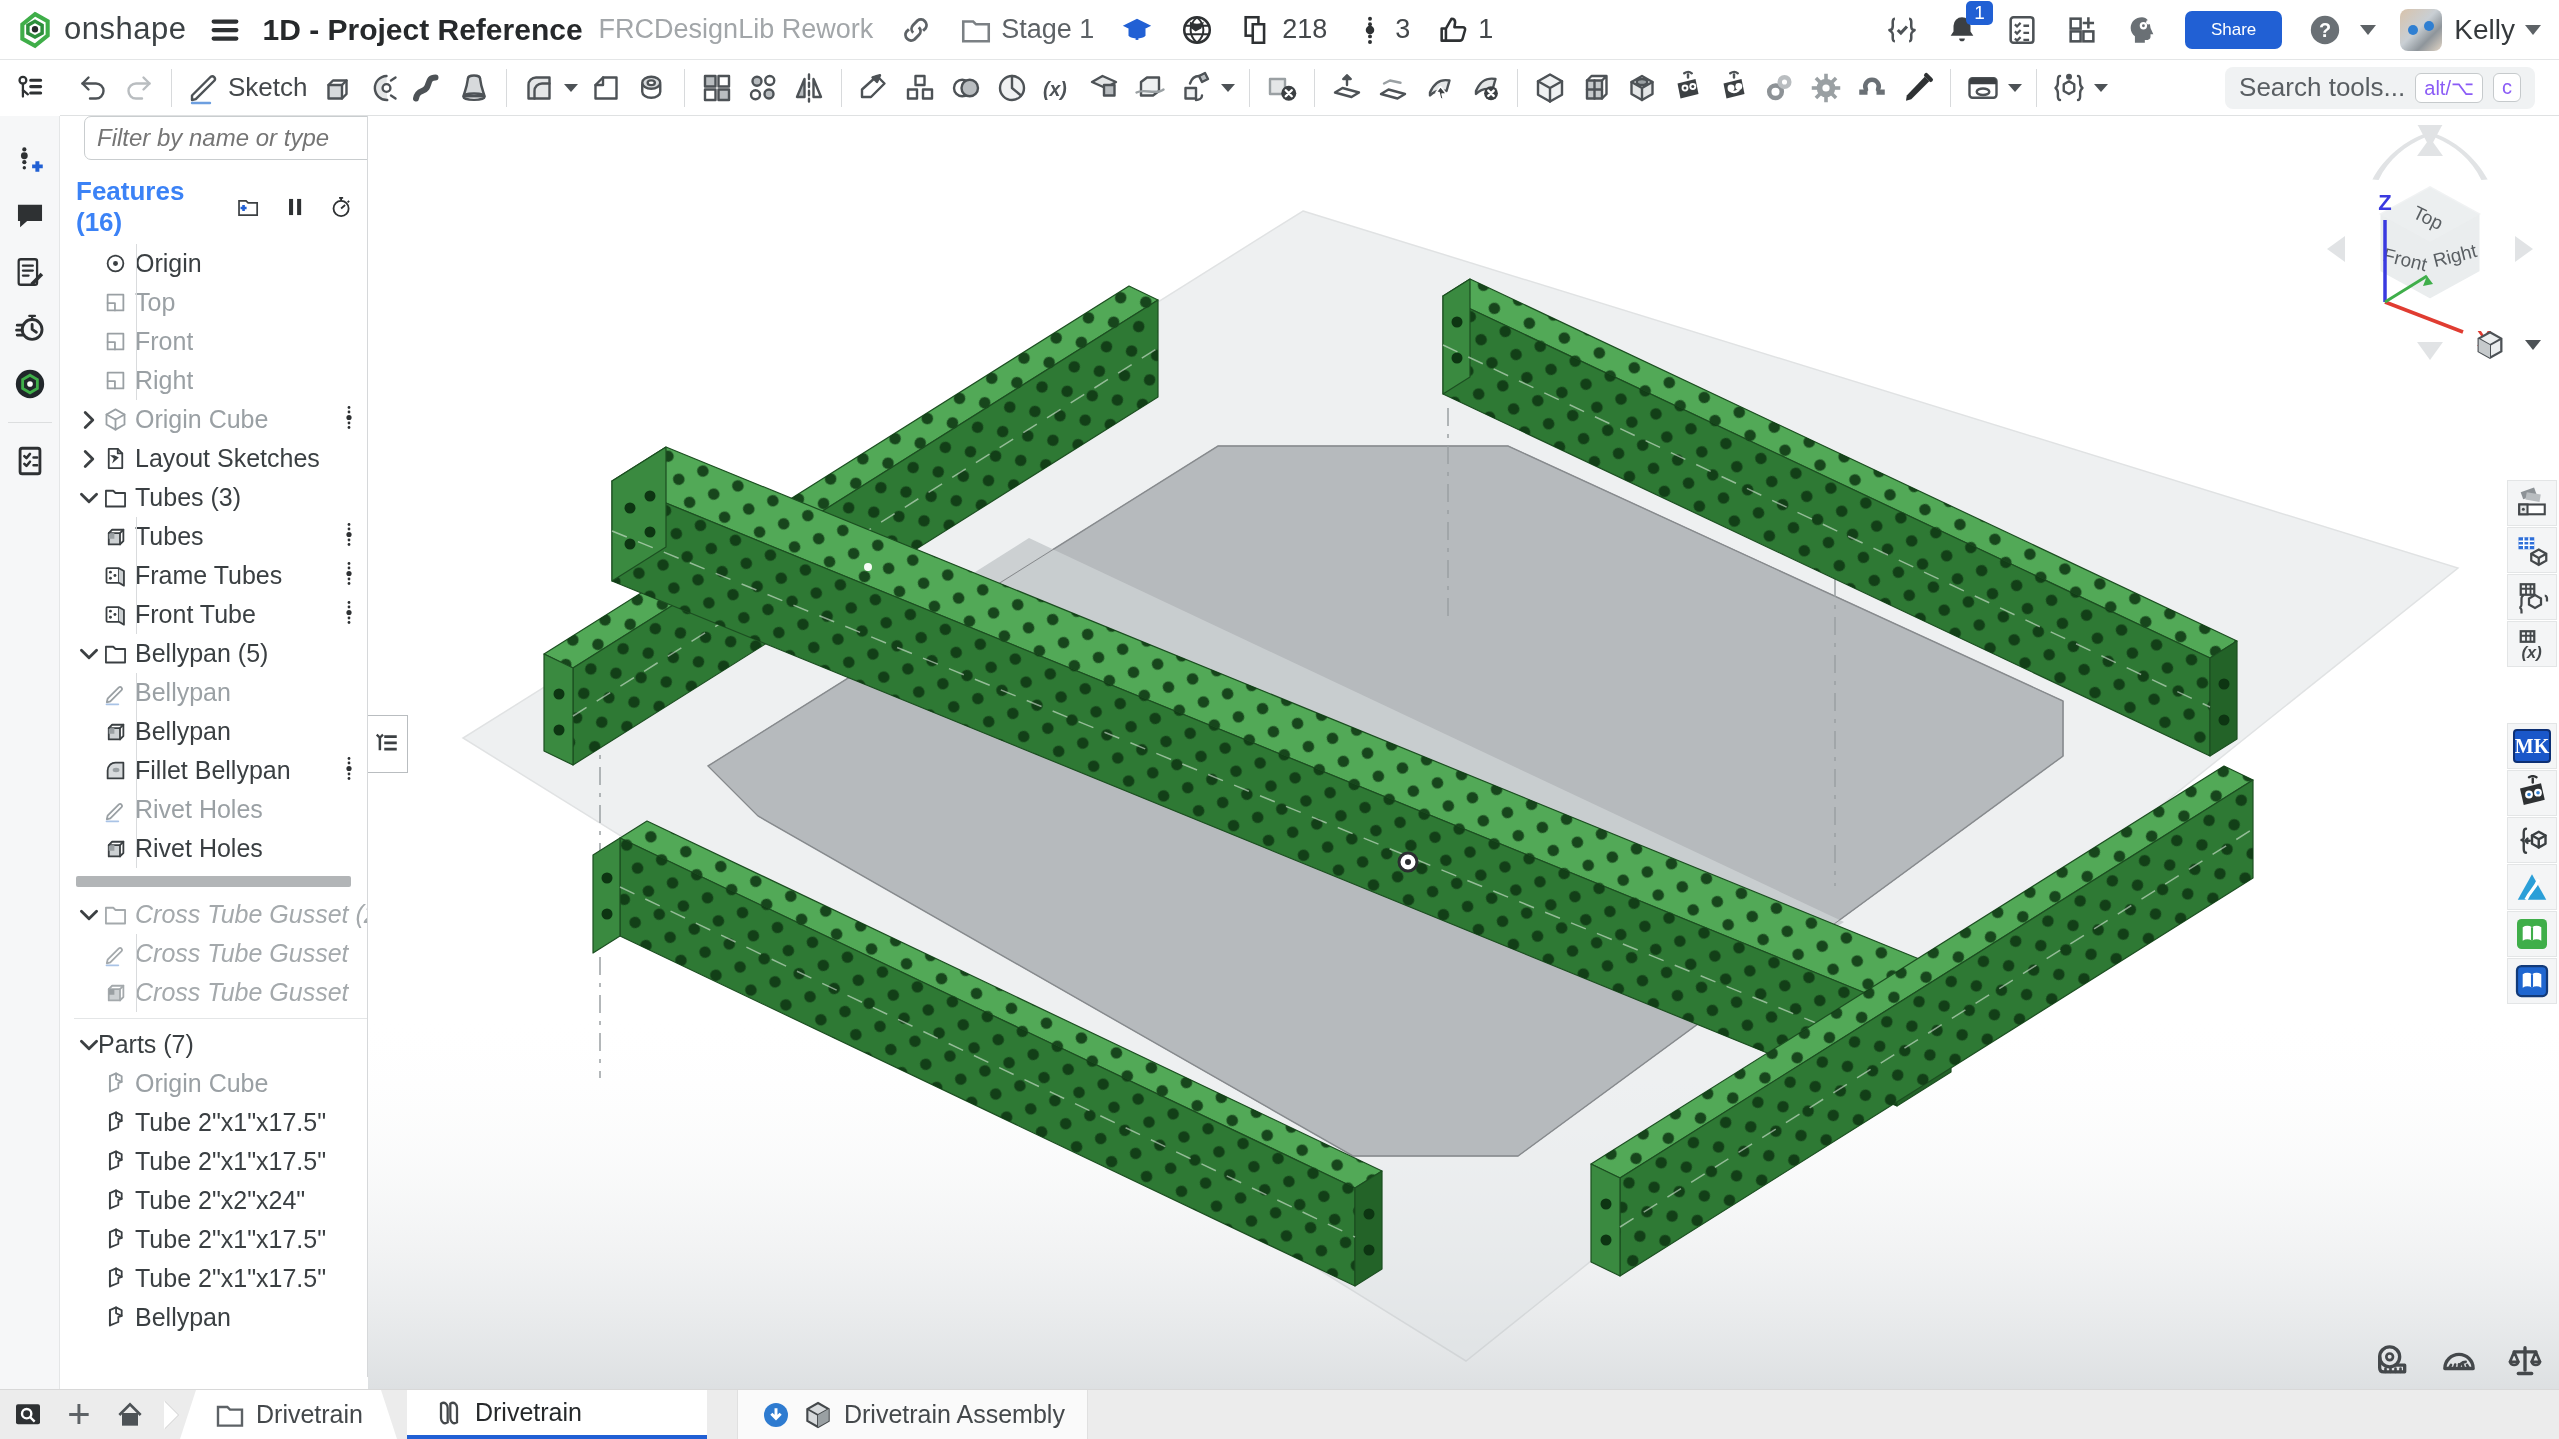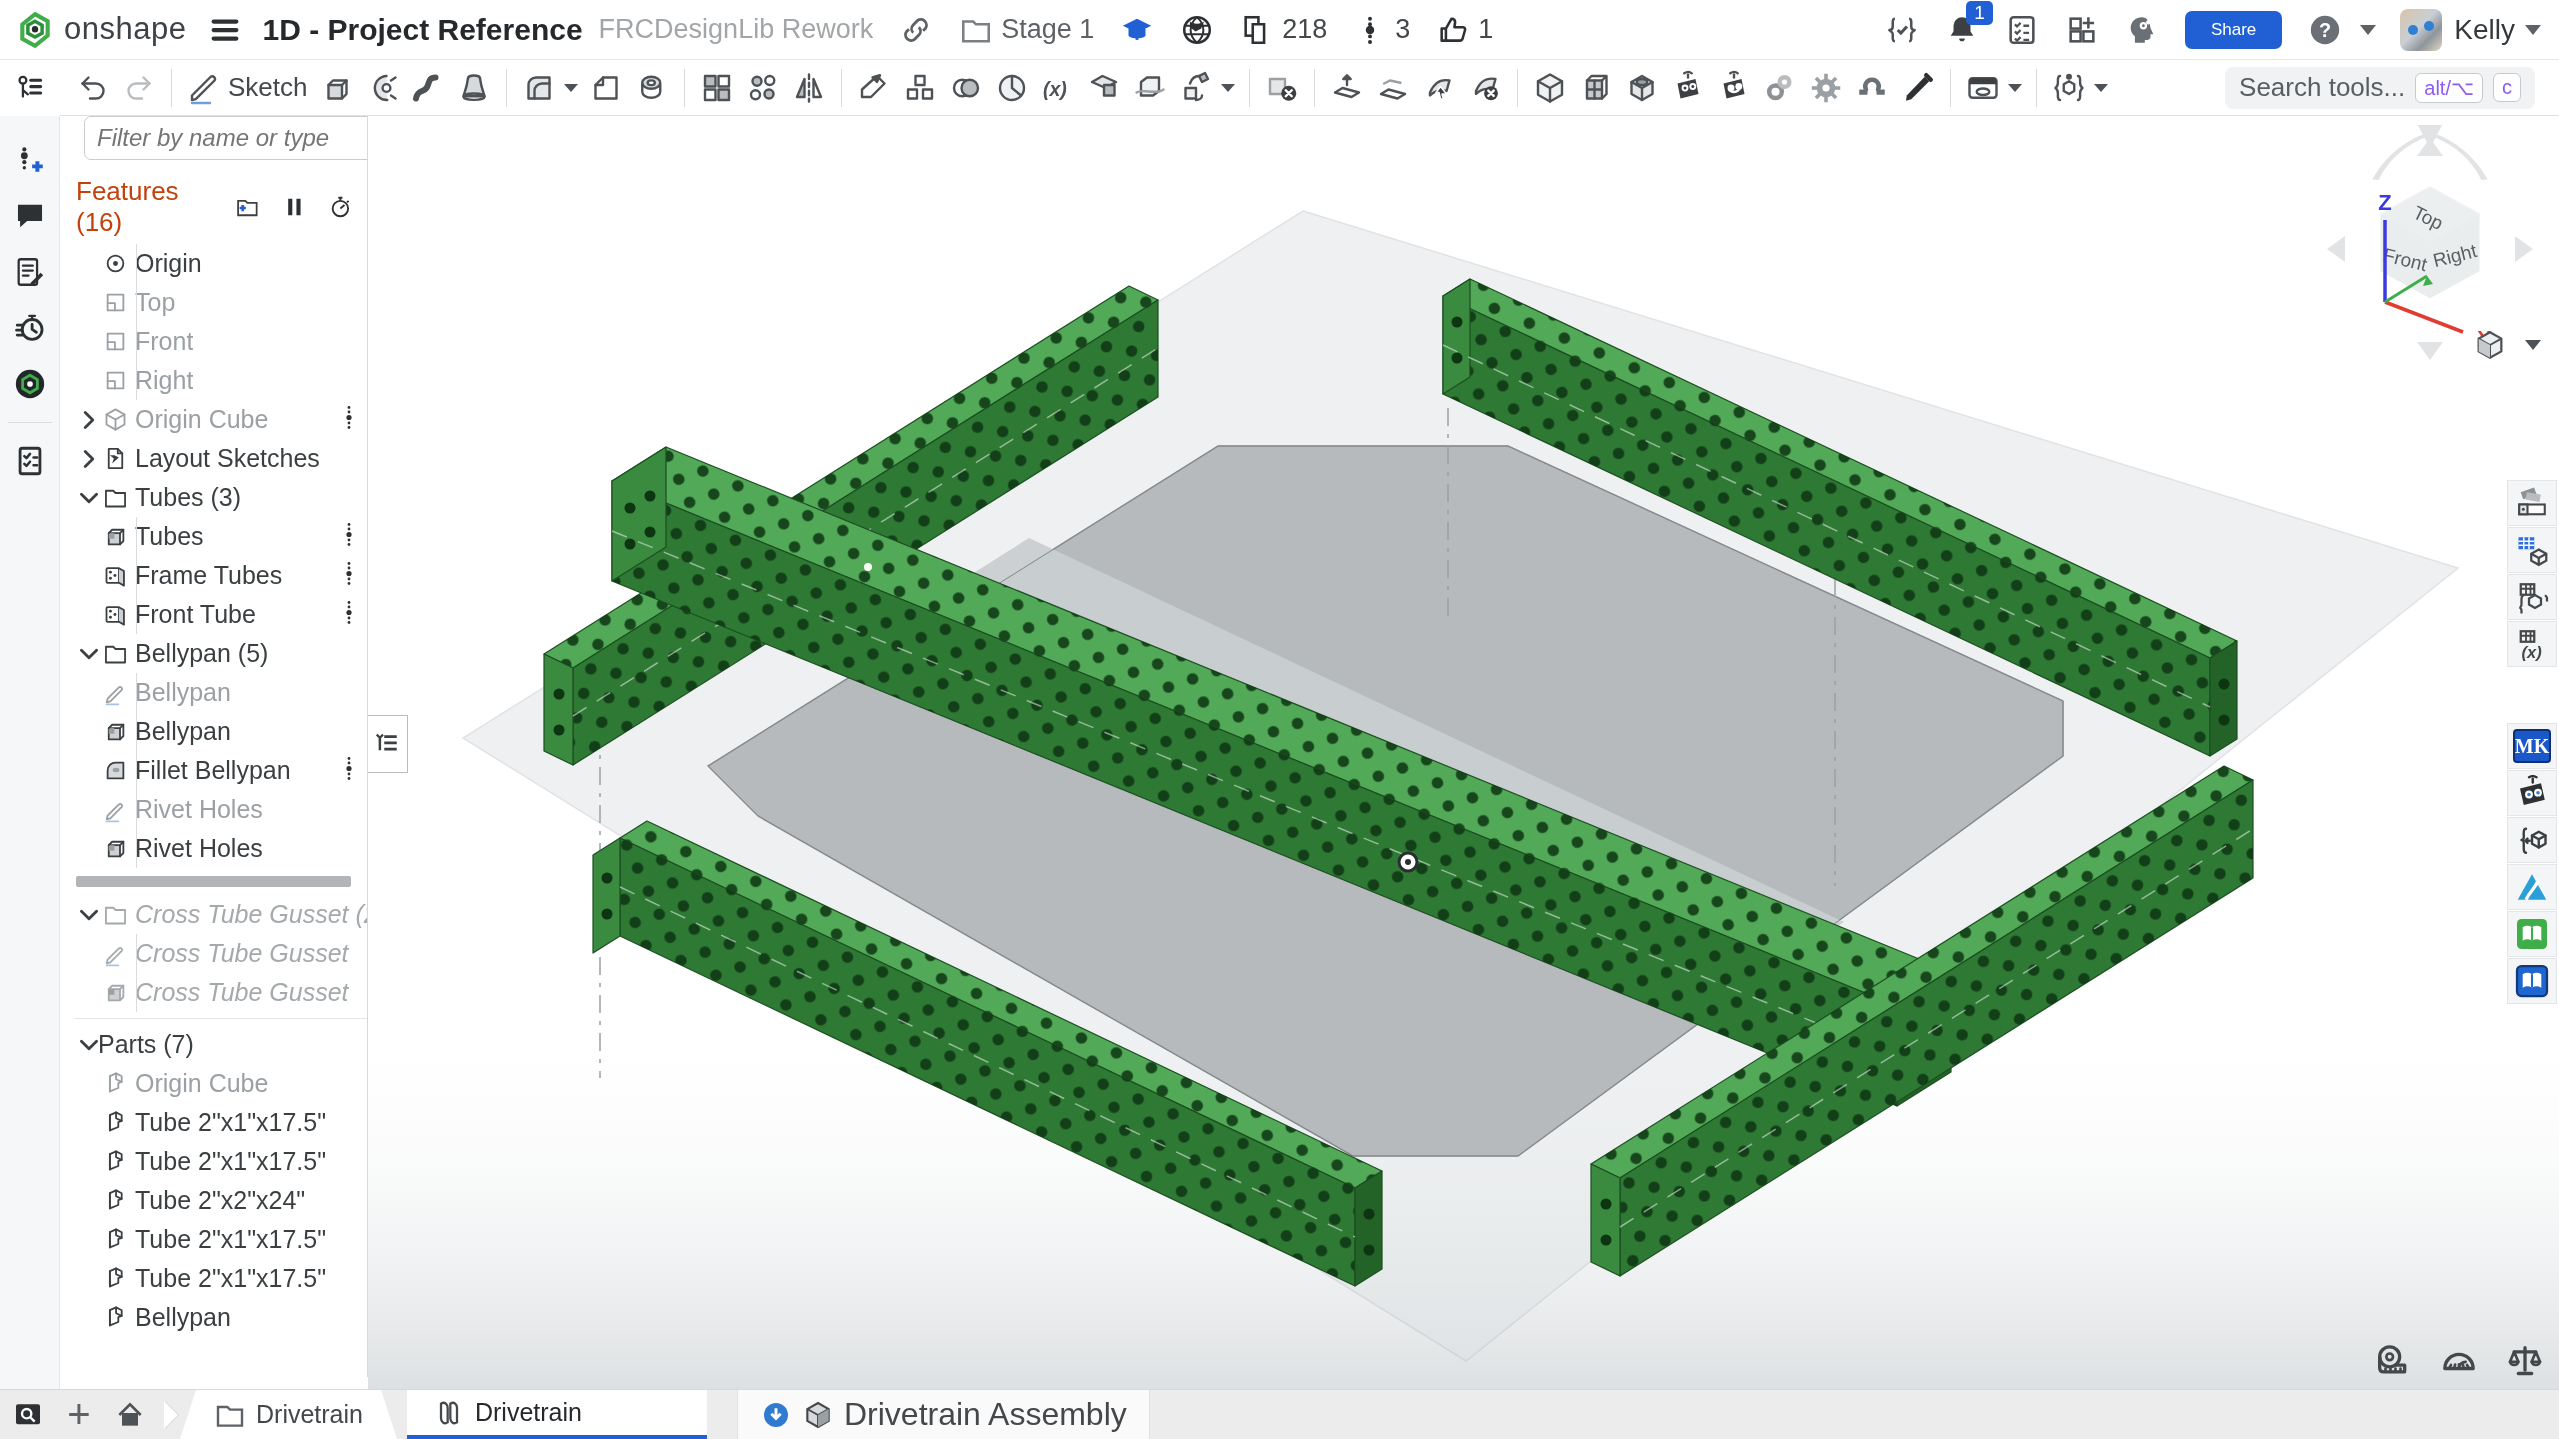--- a/index.html
+++ b/index.html
@@ -57,21 +57,21 @@
   .railbtn.active { background:#fff; }
   .rail-gap { height:16px; } .rail-line { width:44px; border-top:1px solid #dcdedf; margin:10px 0; }
 
   
   .panel { position:absolute; left:60px; top:104px; width:308px; height:1273px; background:#fff;
     border-right:1px solid #d6d8da; z-index:20; overflow:hidden; }
   .filter-row { display:flex; align-items:center; gap:10px; padding:12px 10px 6px 14px; }
   .filter-input { flex:1; height:44px; border:1.5px solid #c9cdcf; border-radius:7px; font-size:24px;
     font-style:italic; color:#9aa0a4; padding:0 12px; font-family:"Liberation Sans",sans-serif; }
   .feat-header { display:flex; align-items:center; padding:10px 14px 6px 16px; gap:22px; }
-  .feat-title { font-size:26px; font-weight:normal; color:#c2410c; margin-right:8px; }
+  .feat-title { font-size:26px; font-weight:bold; color:#3b82f6; margin-right:8px; }
   .hic { width:30px; height:30px; color:#3c4043; cursor:pointer; }
   .tree { position:relative; }
   .trow { position:relative; display:flex; align-items:center; height:39px; padding-left:8px; cursor:pointer; }
   .trow .chev { width:26px; height:26px; margin-left:4px; color:#3c4043; flex:none; }
   .trow .chevsp { width:30px; flex:none; }
   .trow .ric { width:27px; height:27px; margin:0 8px 0 2px; flex:none; }
   .trow .lbl { font-size:25px; white-space:nowrap; overflow:hidden; }
   .trow.dark { color:#3a3f42; }
   .trow.gray { color:#9aa0a4; }
   .trow.italic { color:#a4a9ac; font-style:italic; }
@@ -115,21 +115,21 @@
   .bb-btn svg { width:32px; height:32px; }
   .plus { font-size:40px; color:#5d6266; width:46px; display:flex; align-items:center; justify-content:center; cursor:pointer;}
   .home { width:56px; display:flex; align-items:center; justify-content:center; color:#4d5256; cursor:pointer; }
   .crumb-sep { width:0; height:0; align-self:center; border-top:14px solid transparent; border-bottom:14px solid transparent;
     border-left:14px solid #fff; filter:drop-shadow(1px 0 0 #cfcfcf); margin:0 2px 0 6px; }
   .folder-tab { background:#fff; clip-path:polygon(16px 0, calc(100% - 16px) 0, 100% 100%, 0 100%);
     display:flex; align-items:center; gap:10px; padding:0 34px; font-size:25px; color:#44484b; cursor:pointer; }
   .active-tab { background:#fff; display:flex; align-items:center; gap:10px; padding:0 26px; margin-left:10px;
     font-size:25px; color:#26292b; border-bottom:4px solid #2160d4; cursor:pointer; min-width:300px; }
   .asm-tab { background:#fafafa; display:flex; align-items:center; gap:10px; padding:0 22px; margin-left:30px;
-    font-size:32px; color:#44484b; cursor:pointer; border-right:1px solid #e0e0e0; border-left:1px solid #e0e0e0;}
+    font-size:25px; color:#44484b; cursor:pointer; border-right:1px solid #e0e0e0; border-left:1px solid #e0e0e0;}
   .tabicon { width:32px; height:32px; }
 </style>
 </head>
 <body>
 
 <div class="topbar">
   <div class="brandwrap">
     <svg class="logo-hex" viewBox="0 0 24 24">
       <path d="M12 2l8 4.5v9L12 22l-8-4.5v-9z" fill="none" stroke="#3fae49" stroke-width="2.6"></path>
       <path d="M12 6.5l4.5 2.5v5L12 16.5 7.5 14V9z" fill="none" stroke="#2d8f3c" stroke-width="2.2"></path>

